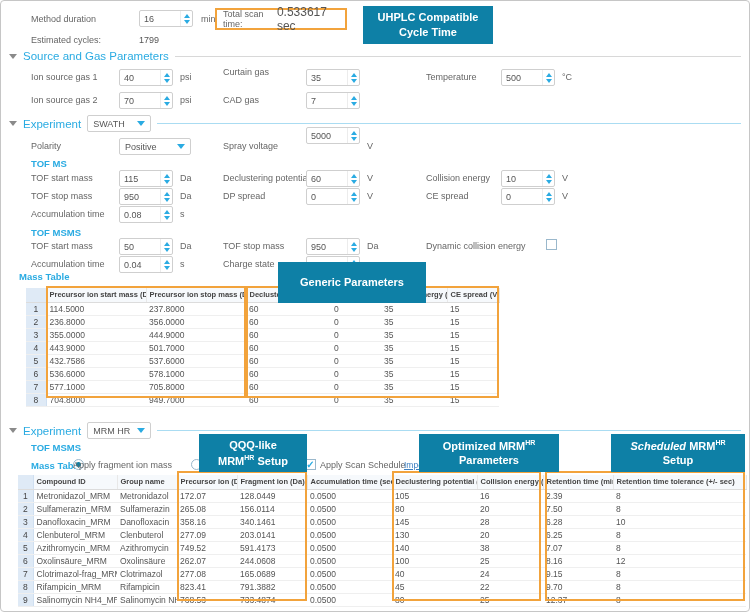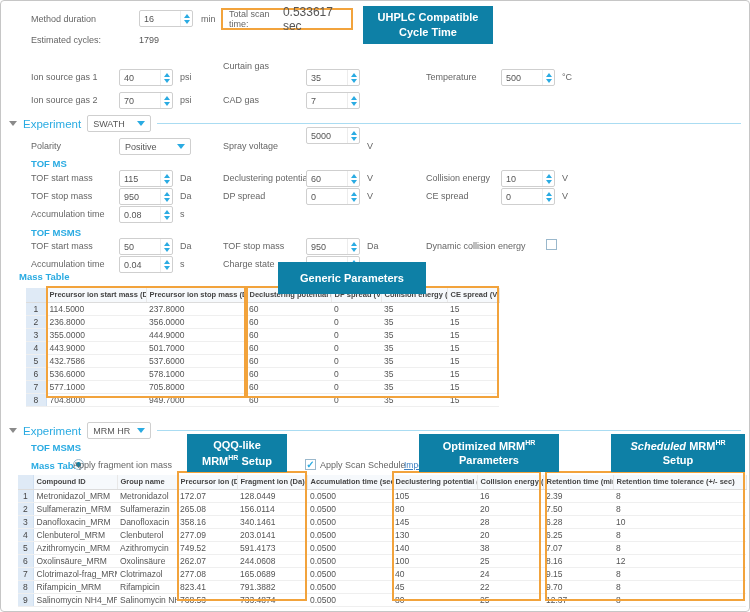--- a/index.html
+++ b/index.html
@@ -61,45 +61,50 @@
   <span class="plabel" style="left:30px;top:13px">Method duration</span>
   <span class="pfield" style="left:138px;top:9px;width:54px">
     <span class="pval">16</span>
     <span class="spin">
         <i class="su"></i>
         <i class="sd"></i>
       </span>
   </span>
   <span class="punit" style="left:200px;top:13px">min</span>
 
-  <div class="scanbox" style="left:220px;top:7px;width:132px;height:22px">
+  <div class="scanbox" style="left:214px;top:7px;width:132px;height:22px">
     <span class="sl">Total scan time:</span>
     <span class="sv">0.533617 sec</span>
   </div>
 
   <div class="callout" style="left:362px;top:5px;width:130px;height:38px">
     <span>UHPLC Compatible</span>
     <span>Cycle Time</span>
   </div>
 
   <span class="plabel" style="left:30px;top:34px">Estimated cycles:</span>
   <span class="pvalue-static" style="left:138px;top:34px">1799</span>
 
+  <div class="sect" style="left:8px;top:49px;right:8px">
+    <i class="tri"></i>
+    <span class="stitle">Source and Gas Parameters</span>
+    <i class="line-gray"></i>
+  </div>
 
   <span class="plabel" style="left:30px;top:71px">Ion source gas 1</span>
   <span class="pfield" style="left:118px;top:68px;width:54px">
     <span class="pval">40</span>
     <span class="spin">
         <i class="su"></i>
         <i class="sd"></i>
       </span>
   </span>
   <span class="punit" style="left:179px;top:71px">psi</span>
 
-  <span class="plabel" style="left:222px;top:60px">Curtain gas</span>
+  <span class="plabel" style="left:222px;top:66px">Curtain gas</span>
   <span class="pfield" style="left:305px;top:68px;width:54px">
     <span class="pval">35</span>
     <span class="spin">
         <i class="su"></i>
         <i class="sd"></i>
       </span>
   </span>
 
   <span class="plabel" style="left:425px;top:71px">Temperature</span>
   <span class="pfield" style="left:500px;top:68px;width:54px">
@@ -265,21 +270,21 @@
   <span class="plabel" style="left:222px;top:258px">Charge state</span>
   <span class="pfield" style="left:305px;top:255px;width:54px">
     <span class="pval">1</span>
     <span class="spin">
         <i class="su"></i>
         <i class="sd"></i>
       </span>
   </span>
 
   <span class="subhead" style="left:18px;top:270px">Mass Table</span>
-  <div class="callout" style="left:277px;top:261px;width:148px;height:32px">
+  <div class="callout" style="left:277px;top:261px;width:148px;height:41px">
     <span>Generic Parameters</span>
   </div>
 
   <table style="left:25px;top:287px;width:473px">
     <colgroup>
       <col style="width:20px">
         <col style="width:100px">
         <col style="width:100px">
       <col style="width:85px">
         <col style="width:50px">
@@ -385,21 +390,21 @@
     <i class="line-cyan"></i>
   </div>
 
   <span class="subhead" style="left:30px;top:441px">TOF MSMS</span>
   <span class="subhead" style="left:30px;top:459px">Mass Table</span>
 
   <span class="radio on" style="left:72px;top:458px"></span>
   <span class="plabel" style="left:72px;top:459px">Apply fragment ion mass</span>
   <span class="radio" style="left:190px;top:458px"></span>
 
-  <div class="callout" style="left:186px;top:433px;width:100px;height:38px">
+  <div class="callout" style="left:198px;top:433px;width:108px;height:38px">
     <span>QQQ-like</span>
     <span><span>MRM</span><sup>HR</sup><span> Setup</span></span>
   </div>
 
   <span class="check on" style="left:304px;top:458px"></span>
   <span class="plabel" style="left:319px;top:459px">Apply Scan Schedule</span>
   <span class="link" style="left:403px;top:459px">Import a</span>
 
   <div class="callout" style="left:418px;top:433px;width:140px;height:38px">
     <span><span>Optimized MRM</span><sup>HR</sup></span>

